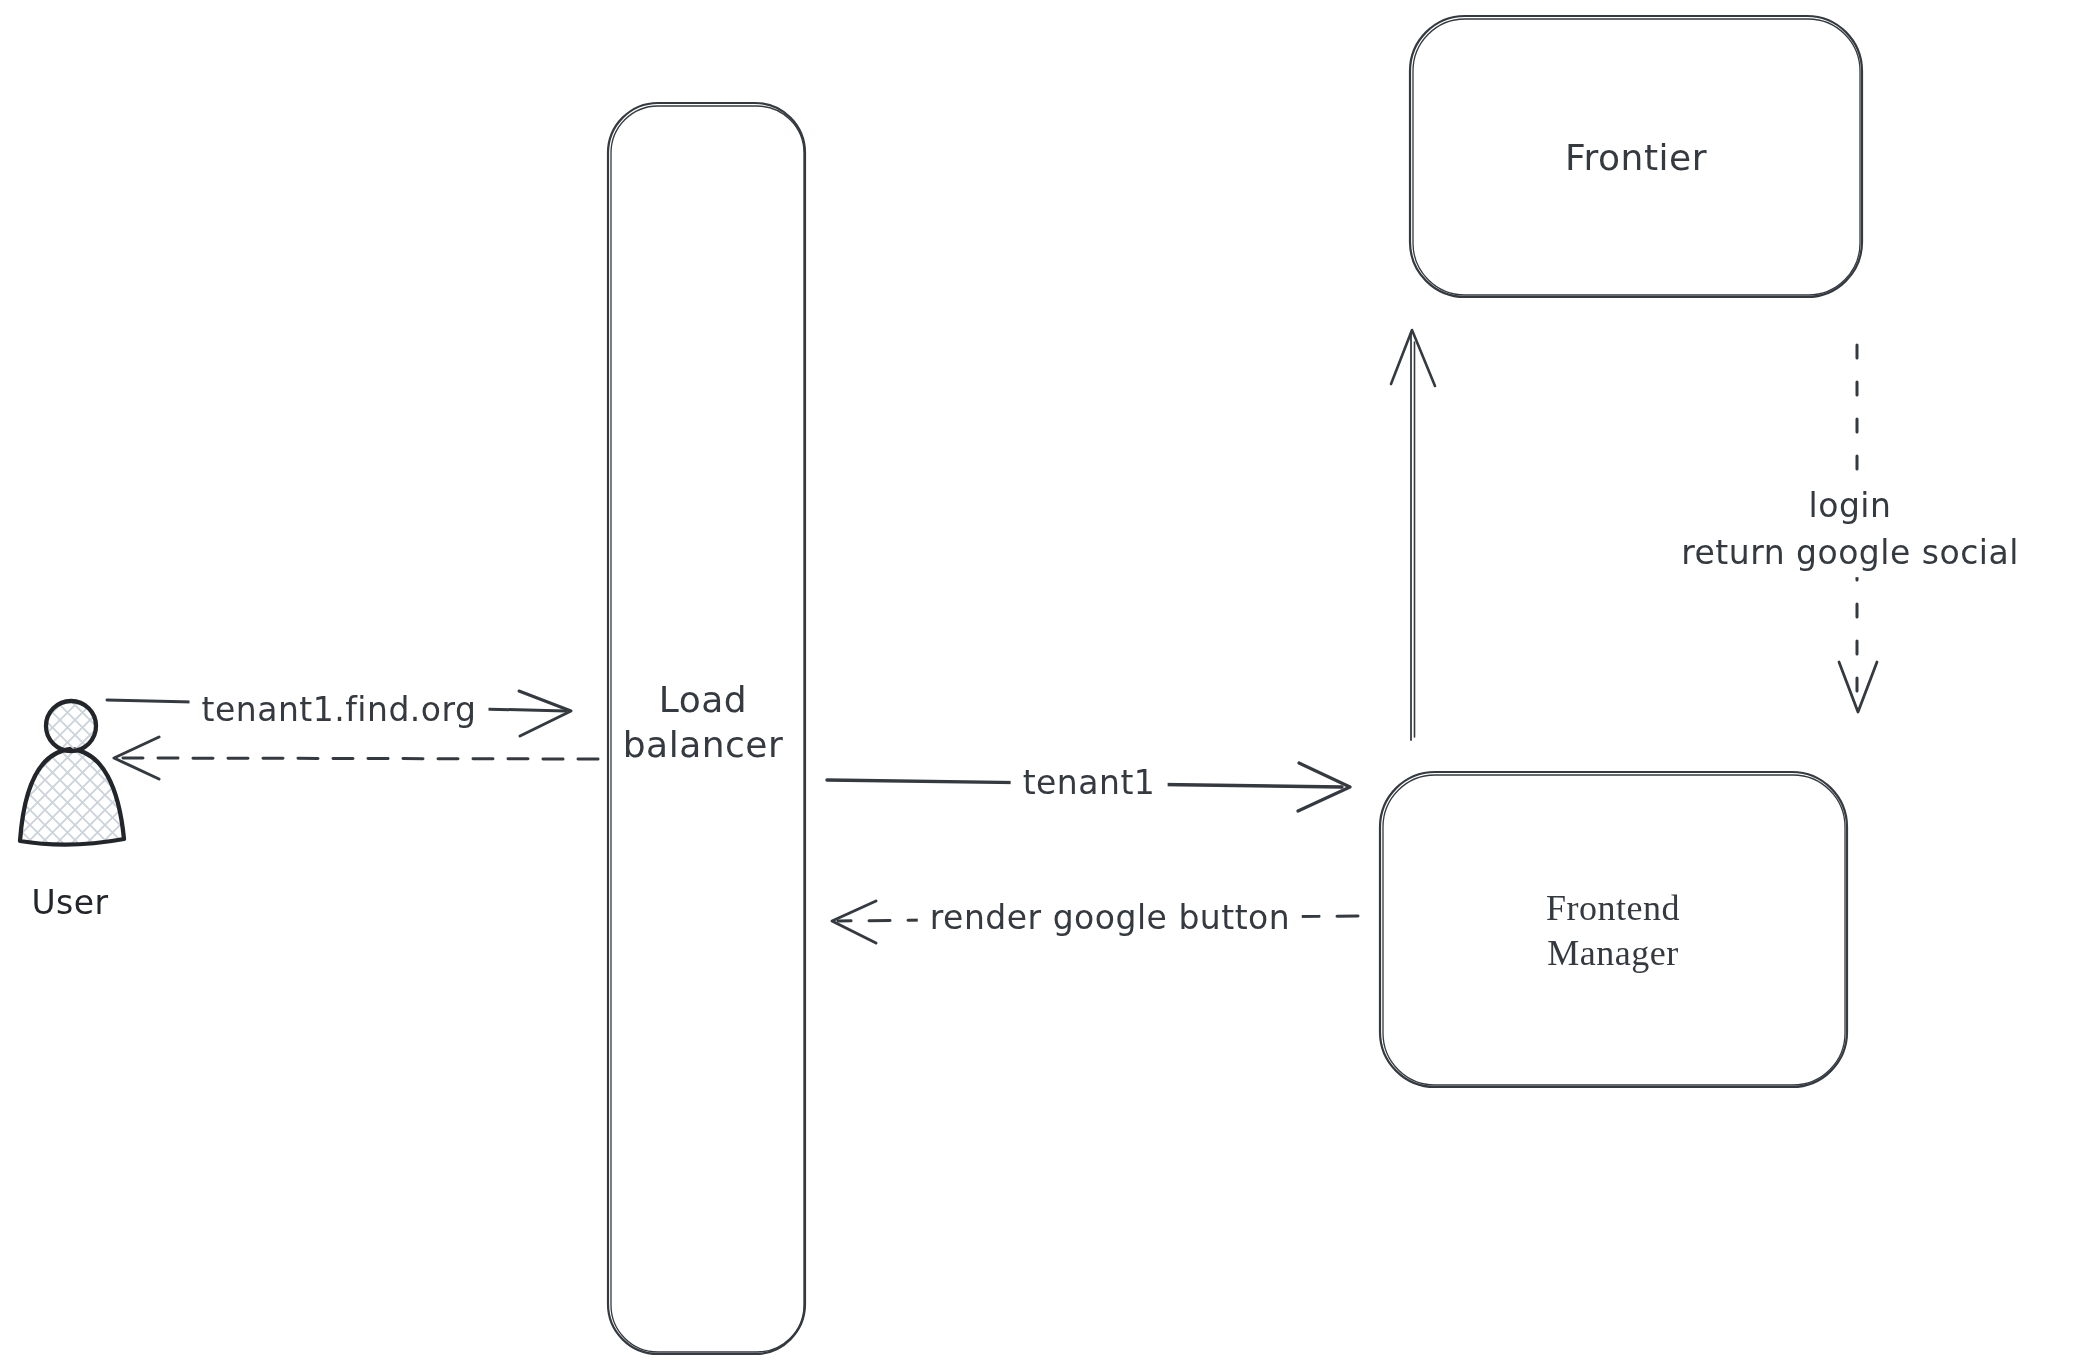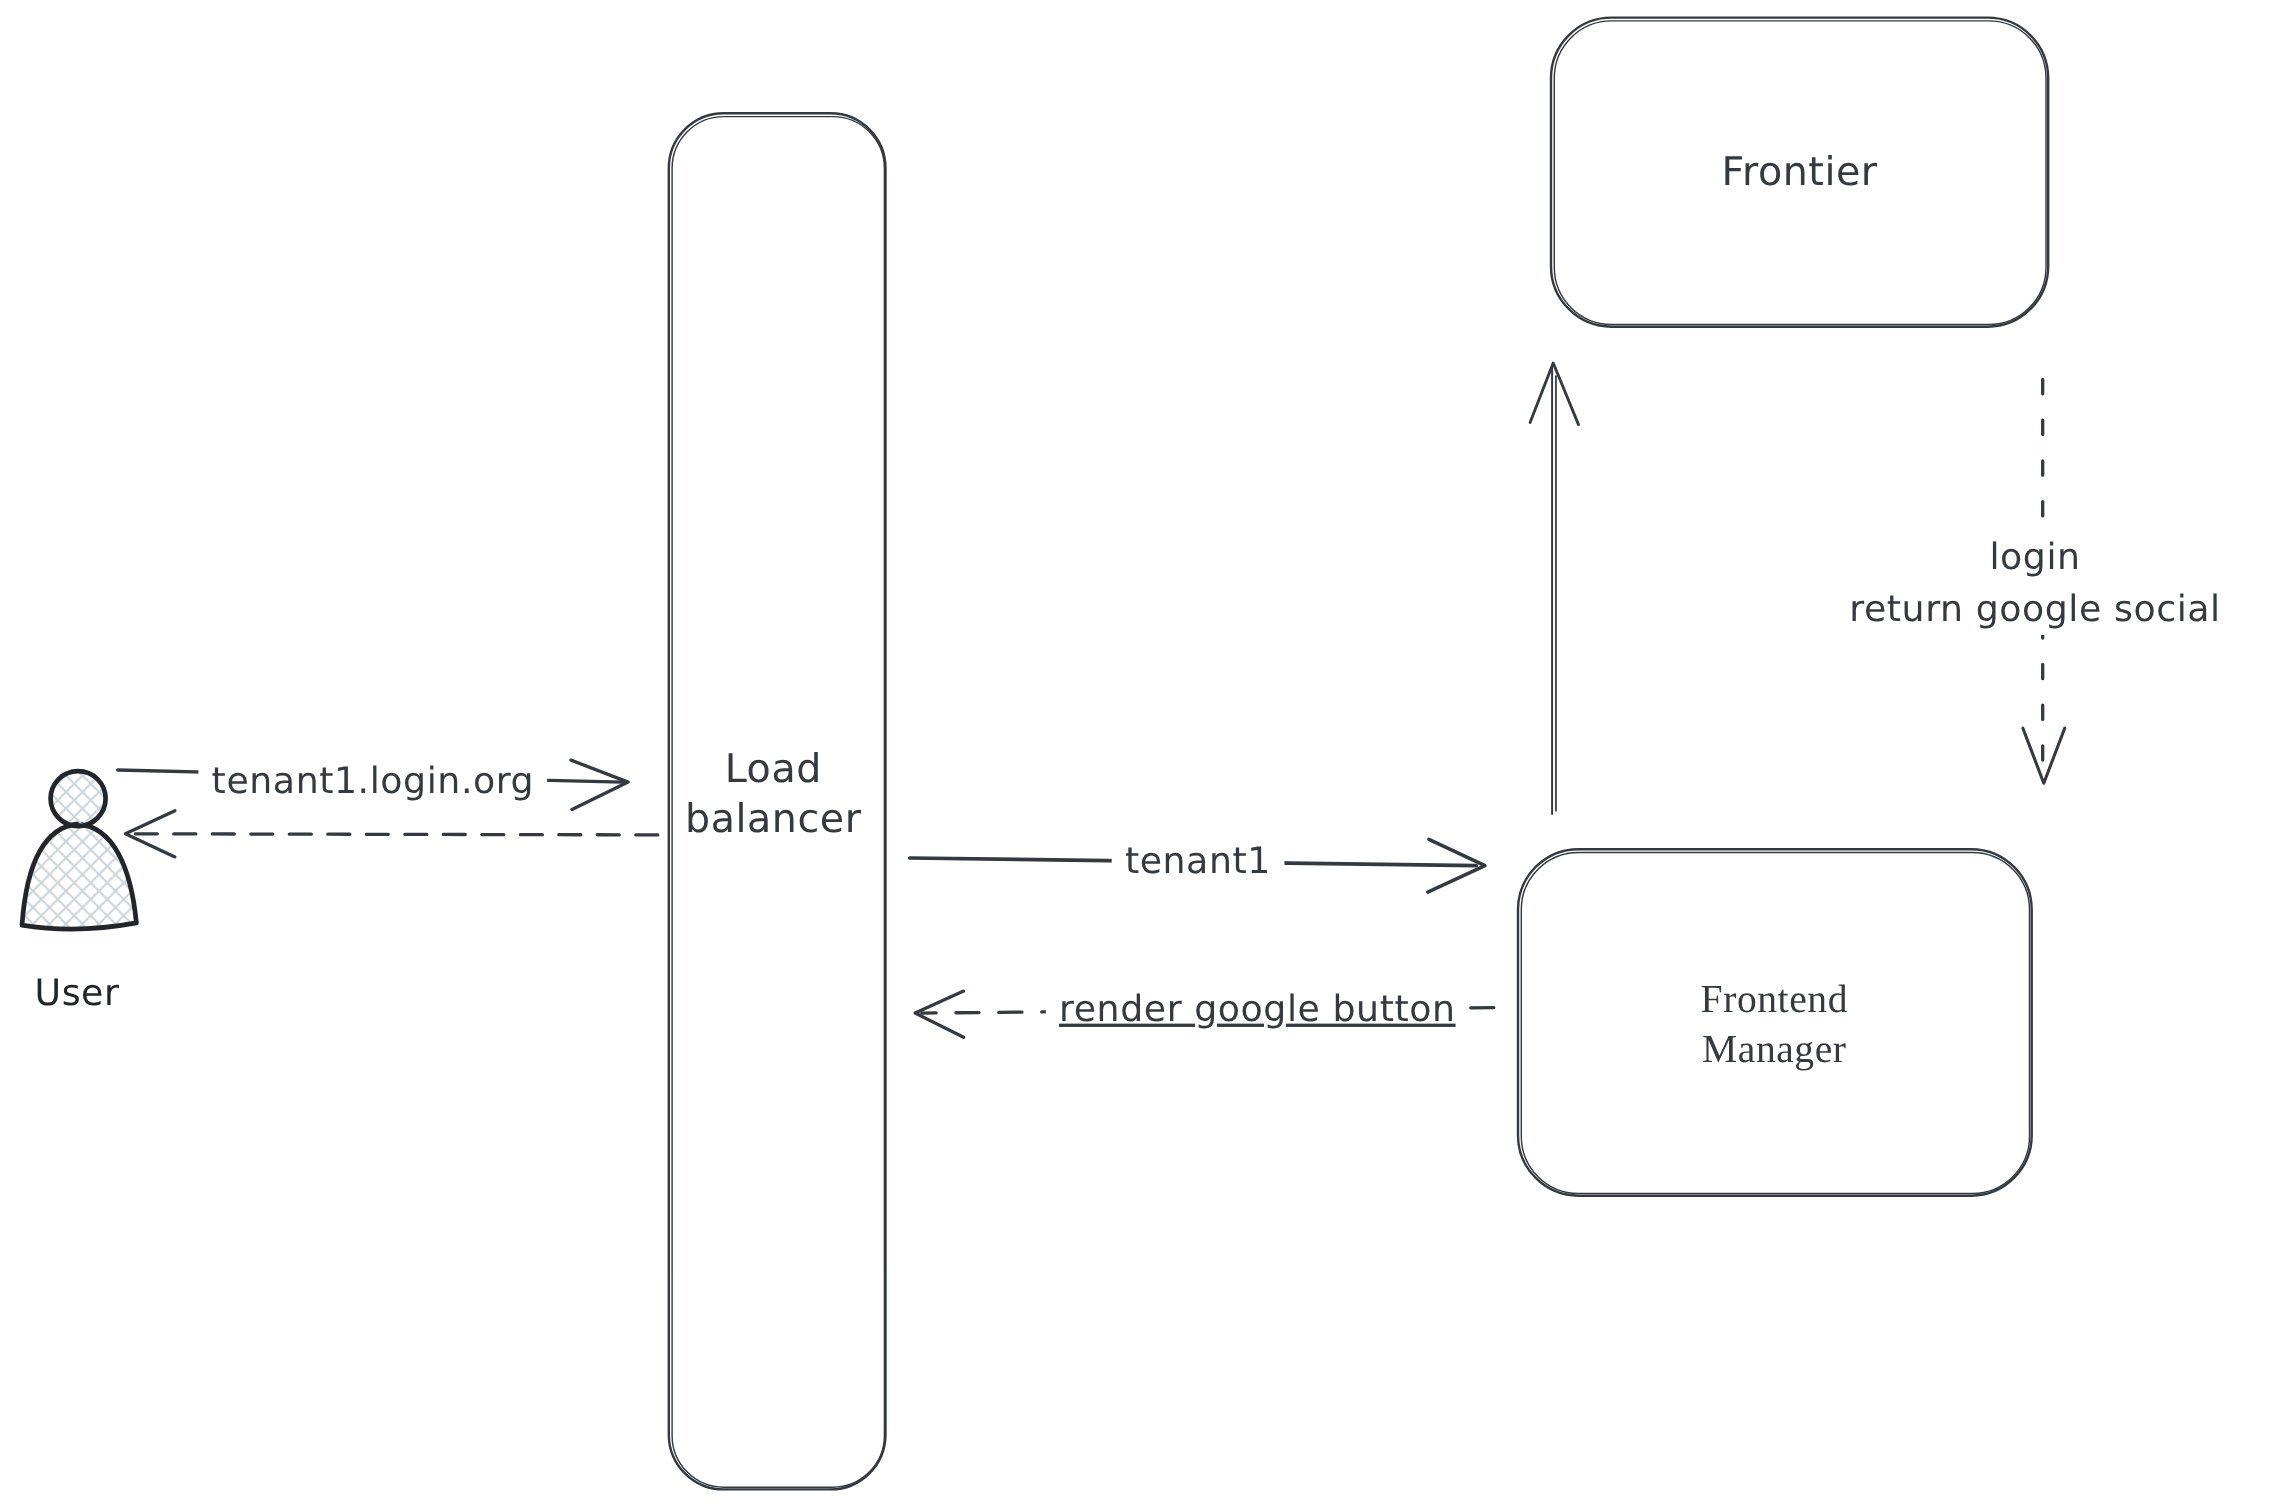--- a/index.html
+++ b/index.html
@@ -101,25 +101,25 @@
     <span class="line">balancer</span>
   </div>
 
   <div class="label node" style="left:1636px; top:157px;">Frontier</div>
 
   <div class="label node" style="left:1613px; top:931px;font-family:Liberation Serif, serif;">
     <span class="line">Frontend</span>
     <span class="line">Manager</span>
   </div>
 
-  <div class="label edge" style="left:339px; top:710px;">tenant1.login.org</div>
+  <div class="label edge" style="left:339px; top:710px;">tenant1.find.org</div>
 
   <div class="label edge" style="left:1089px; top:783px;">tenant1</div>
 
-  <div class="label edge" style="left:1143px; top:918px;text-decoration:underline;">render google button</div>
+  <div class="label edge" style="left:1110px; top:918px;">render google button</div>
 
 
   <div class="label edge" style="left:1850px; top:530px;">
     <span class="line">login</span>
     <span class="line">return google social</span>
   </div>
 
 </div>
 
 </body></html>

